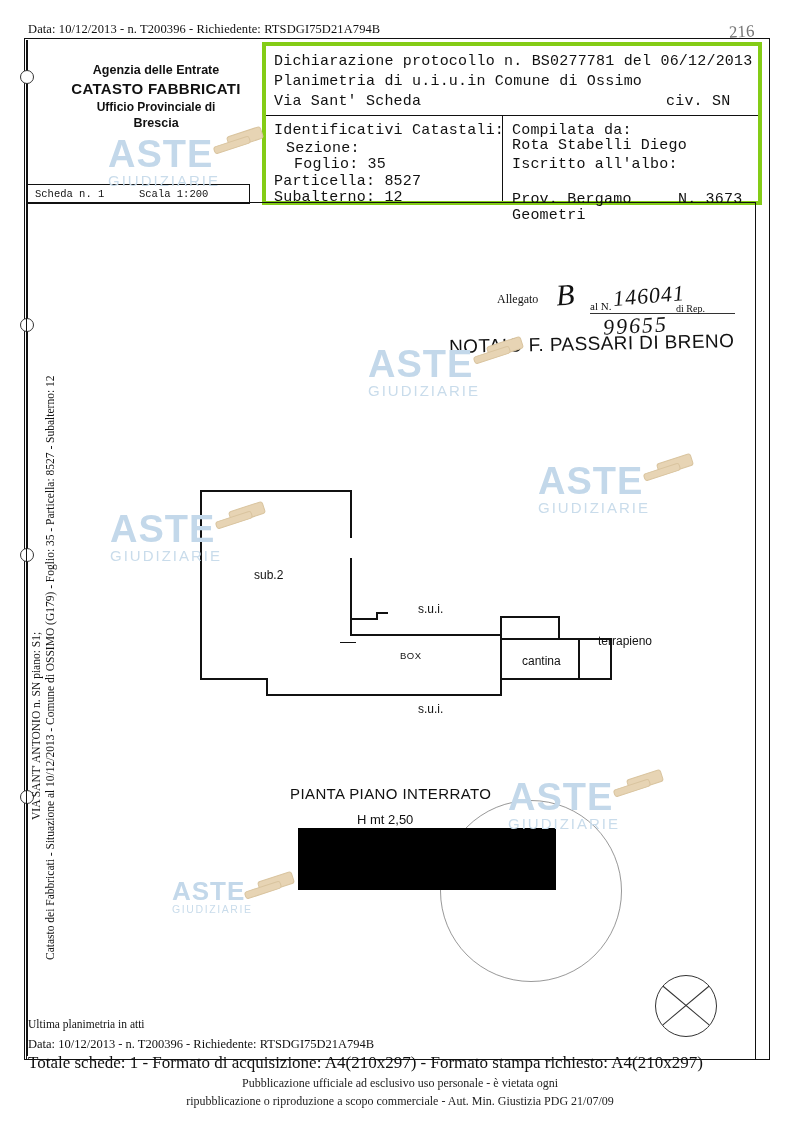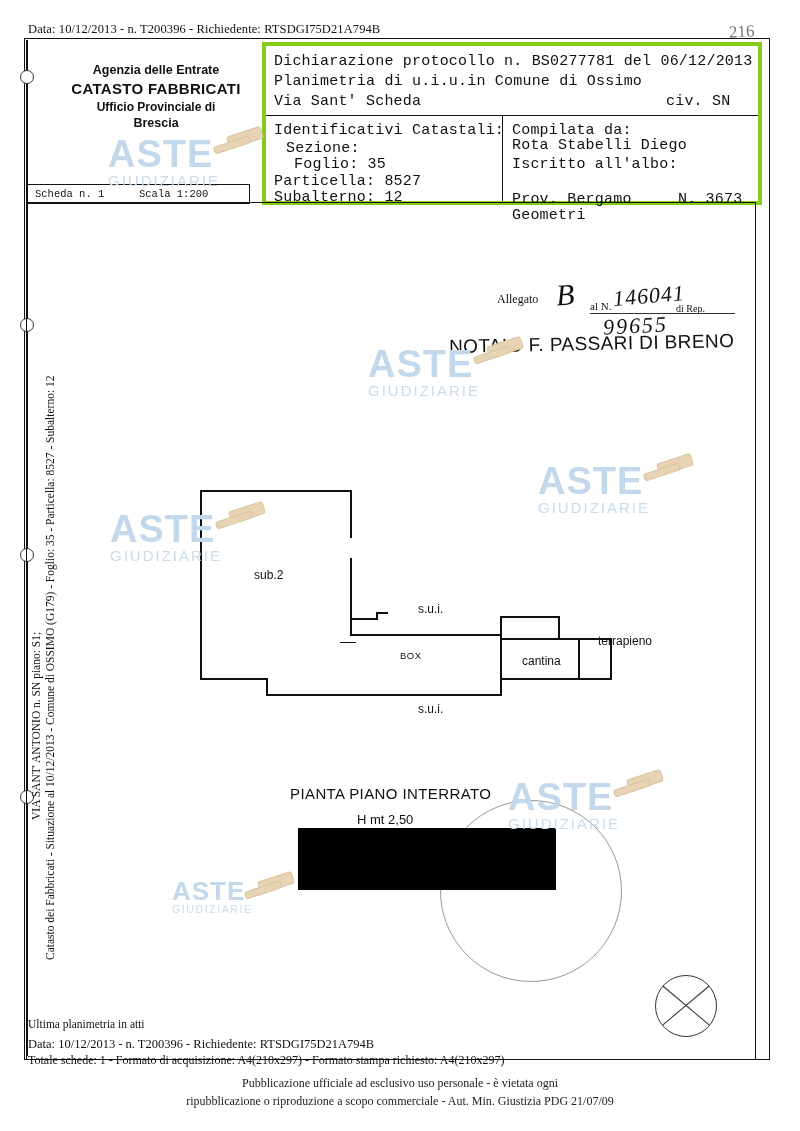--- a/index.html
+++ b/index.html
@@ -152,21 +152,21 @@
   
   .ultima{
     position:absolute;left:28px;top:1018px;font-size:11.5px;
     font-family:"Liberation Serif", serif;
   }
   .bot1{
     position:absolute;left:28px;top:1037px;font-size:12.5px;
     font-family:"Liberation Serif", serif;
   }
   .bot2{
-    position:absolute;left:28px;top:1053px;font-size:12px;
+    position:absolute;left:28px;top:1053px;font-size:17px;
     font-family:"Liberation Serif", serif;
   }
   .foot1{
     position:absolute;left:0;right:0;top:1076px;text-align:center;font-size:12px;
     font-family:"Liberation Serif", serif;color:#222;
   }
   .foot2{
     position:absolute;left:0;right:0;top:1094px;text-align:center;font-size:12px;
     font-family:"Liberation Serif", serif;color:#222;
   }

